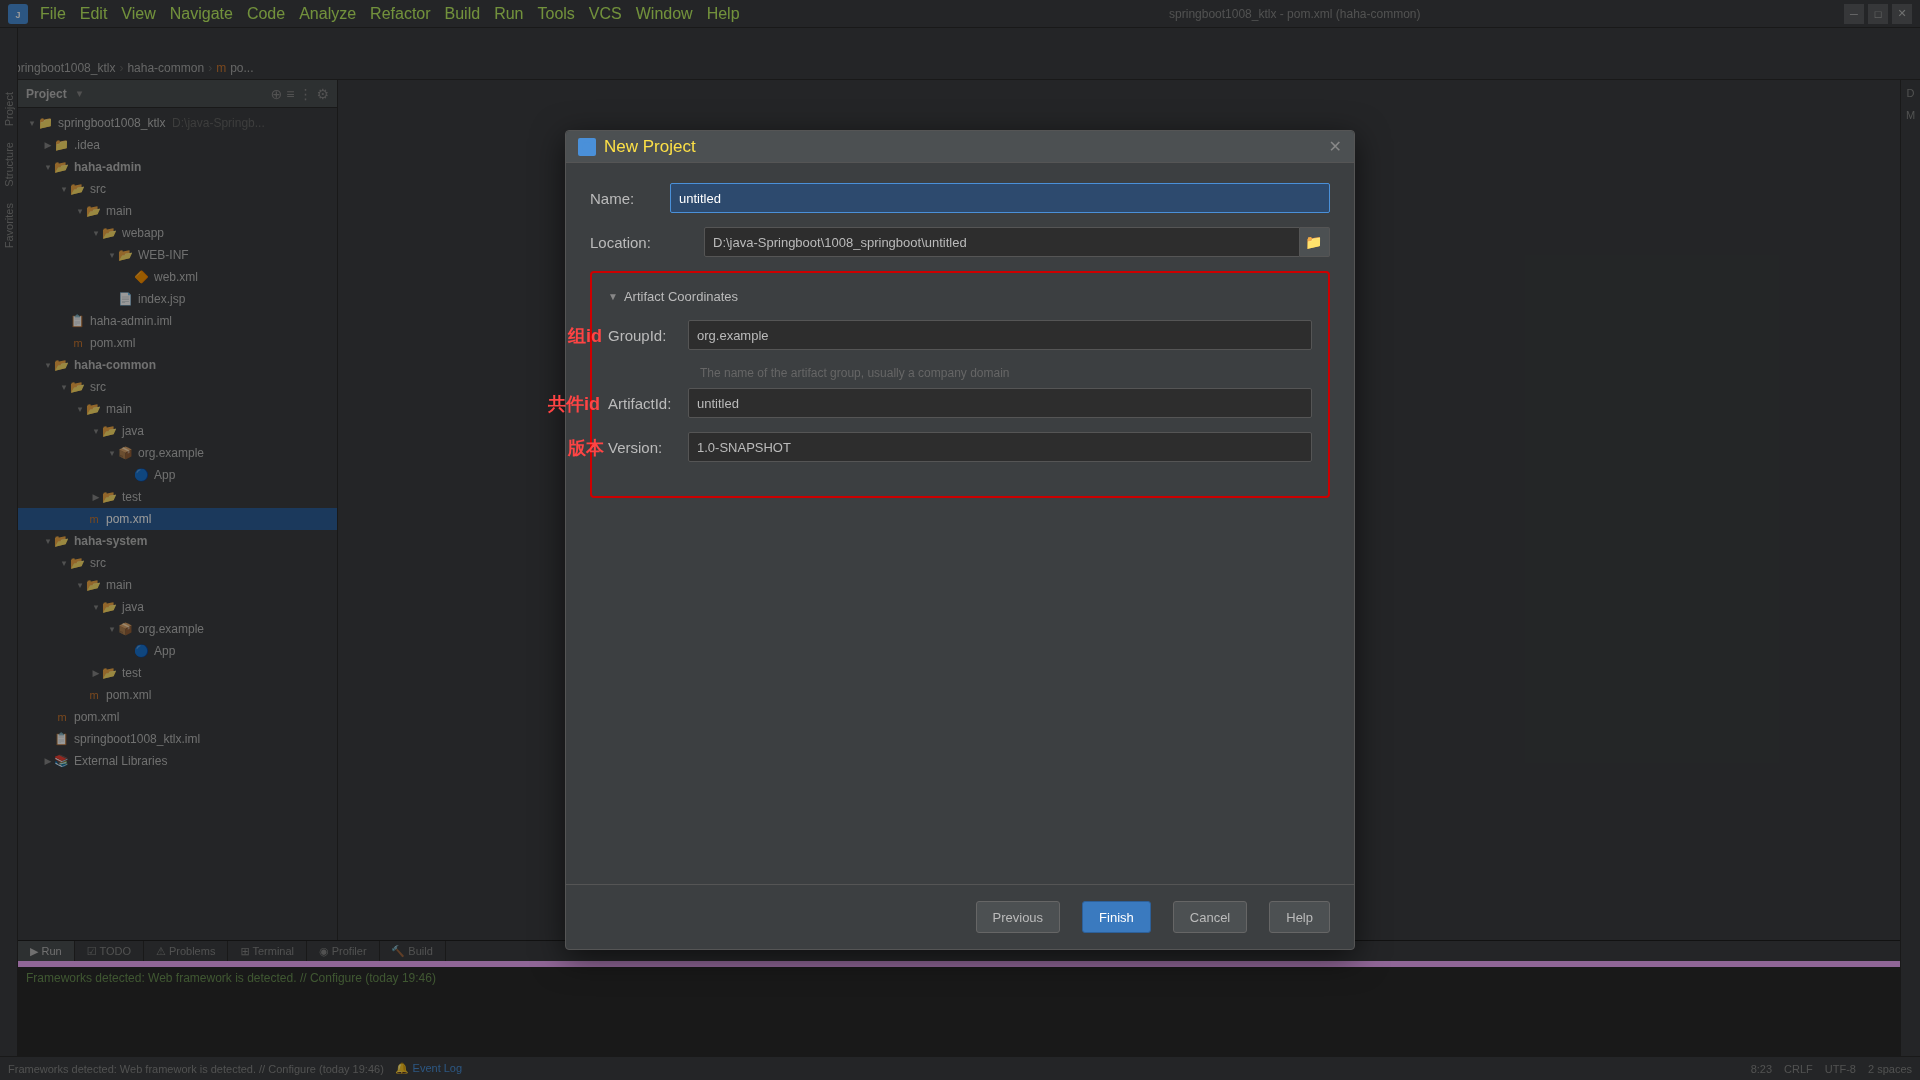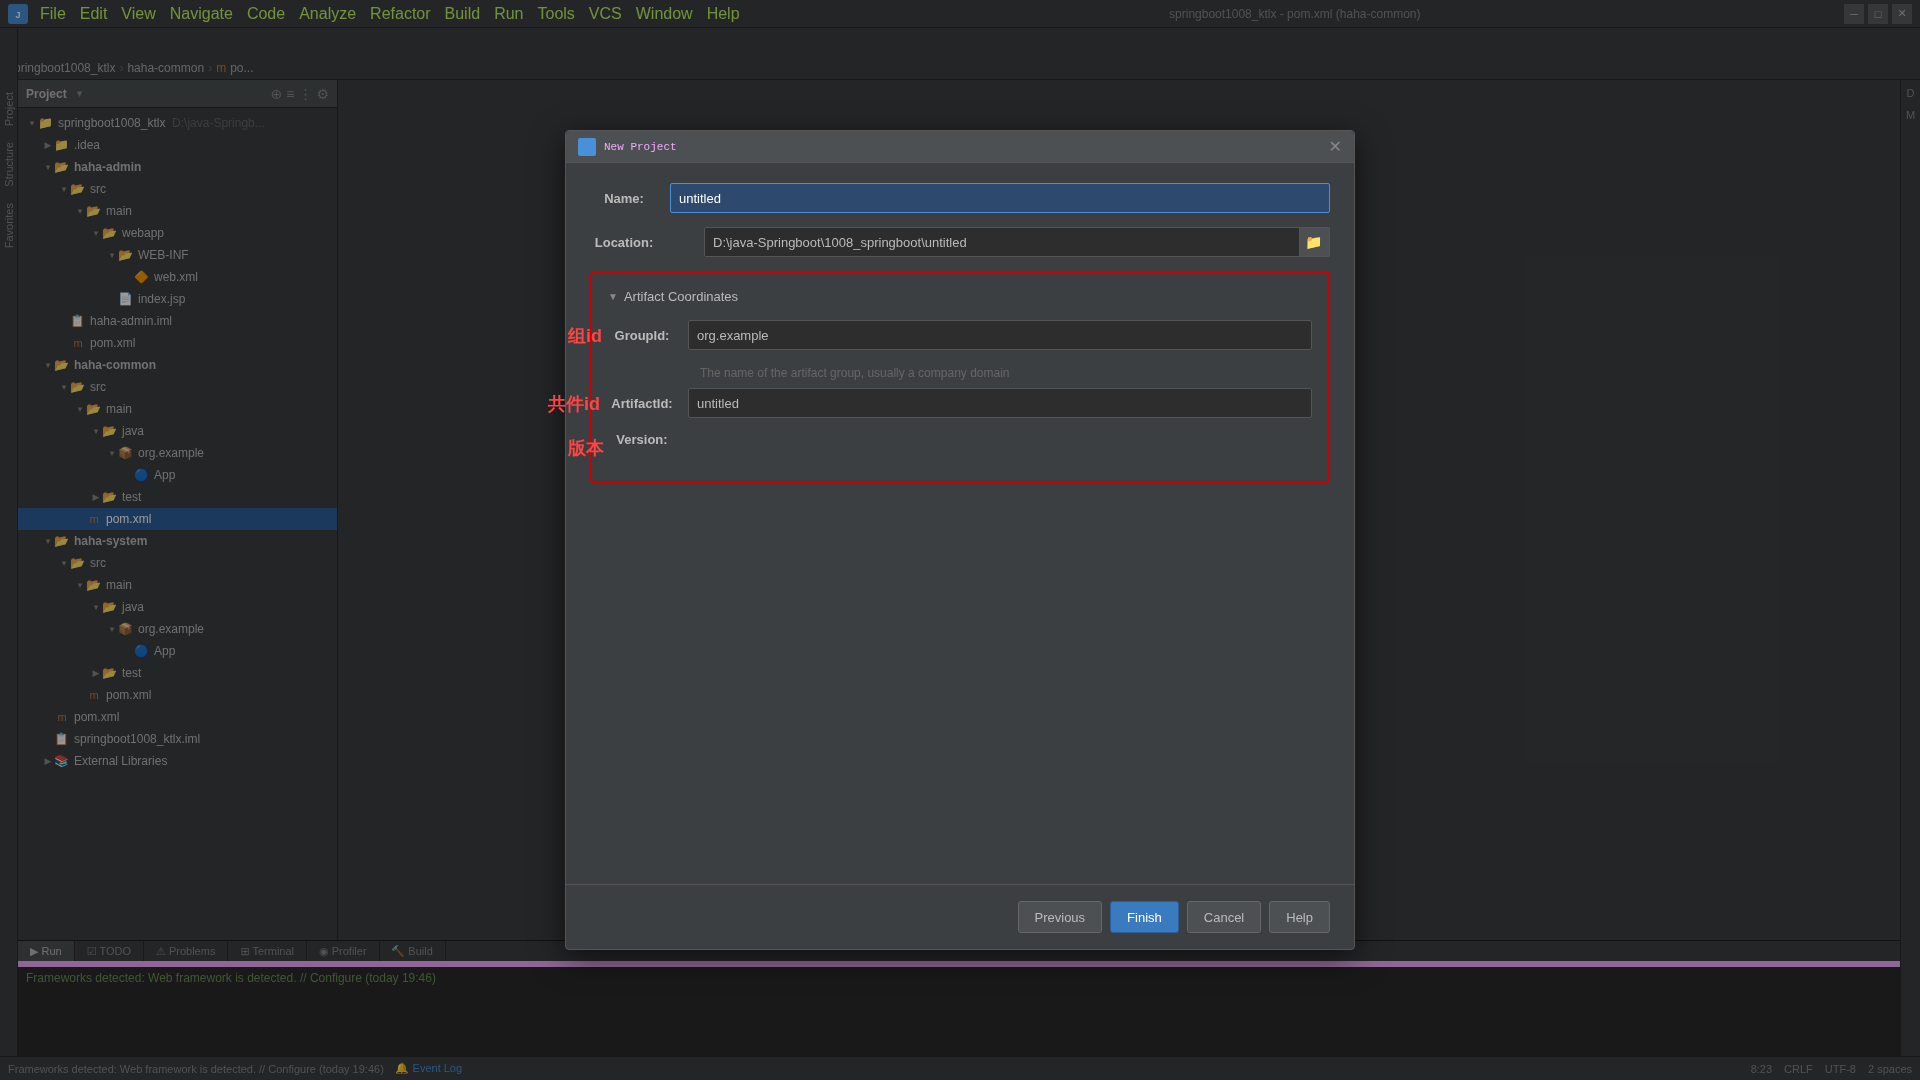--- a/index.html
+++ b/index.html
@@ -286,23 +286,22 @@
     .dialog-title-icon {
       width: 18px; height: 18px;
       background: #4a90d9;
       border-radius: 2px;
       margin-right: 8px;
       font-size: 11px;
       display: flex; align-items: center; justify-content: center;
       color: white;
     }
     .dialog-title-text {
-      color: #f0abfc;
-      font-size: 11px;
-      font-family: Liberation Mono, monospace;
+      color: #fde047;
+      font-size: 17px;
     }
     .dialog-close-btn {
       margin-left: auto;
       color: #888;
       cursor: pointer;
       font-size: 16px;
       line-height: 1;
     }
 
     .dialog-body {
@@ -311,25 +310,24 @@
     }
 
     .form-row {
       display: flex;
       align-items: center;
       margin-bottom: 14px;
     }
     .form-label {
       width: 80px;
       color: #bbbbbb;
-      font-size: 13px;
-      text-align: center;
+      font-size: 15px;
+      text-align: left;
       padding-right: 12px;
       flex-shrink: 0;
-      font-weight: bold;
     }
     .form-input {
       flex: 1;
       height: 30px;
       background: #2d2d2d;
       border: 1px solid #555;
       border-radius: 2px;
       padding: 0 8px;
       color: #bbbbbb;
       font-size: 13px;
@@ -399,21 +397,21 @@
       color: #666666;
       font-size: 12px;
       padding: 2px 0 8px 92px;
     }
 
     
     .dialog-footer {
       padding: 16px 24px;
       display: flex;
       justify-content: flex-end;
-      gap: 8px;
+      gap: 22px;
       border-top: 1px solid #555;
     }
     .btn {
       height: 32px;
       padding: 0 16px;
       border-radius: 3px;
       font-size: 13px;
       cursor: pointer;
       border: 1px solid #666;
       color: #bbbbbb;
@@ -754,20 +752,21 @@
             <div class="form-row">
               <span class="form-label">ArtifactId:</span>
               <input class="form-input" type="text" value="untitled" style="">
             </div>
           </div>
 
           <div style="position:relative;">
             <span class="annotation-label" style="left: -40px; top: 4px; font-size:18px;">版本</span>
             <div class="form-row">
               <span class="form-label">Version:</span>
+              <input class="form-input" type="text" value="1.0-SNAPSHOT" style="">
             </div>
           </div>
         </div>
       </div>
 
       <div class="dialog-footer">
         <button class="btn">
           <span>Previous</span>
         </button>
         <button class="btn btn-primary">

